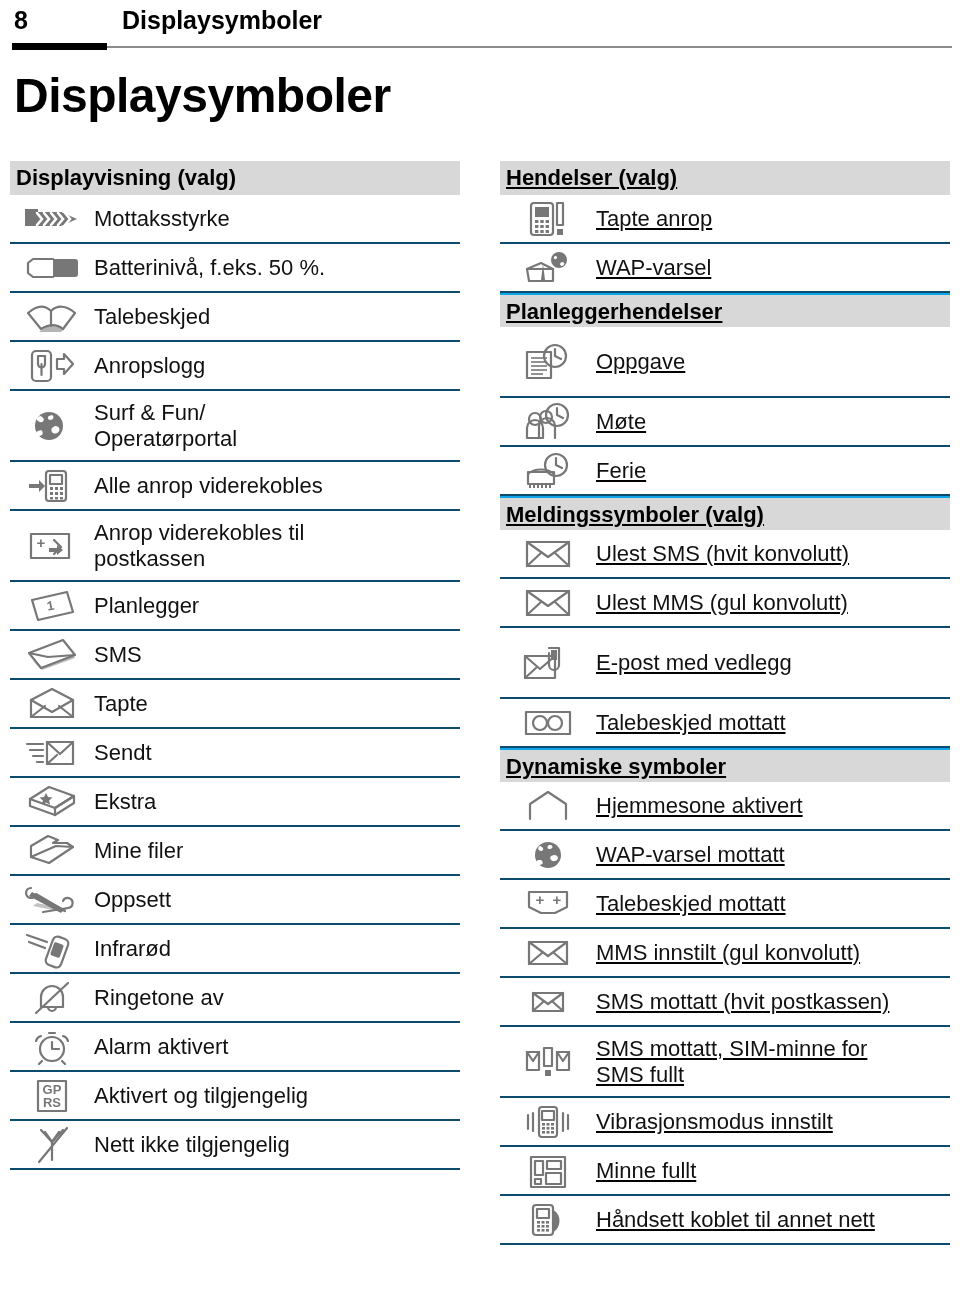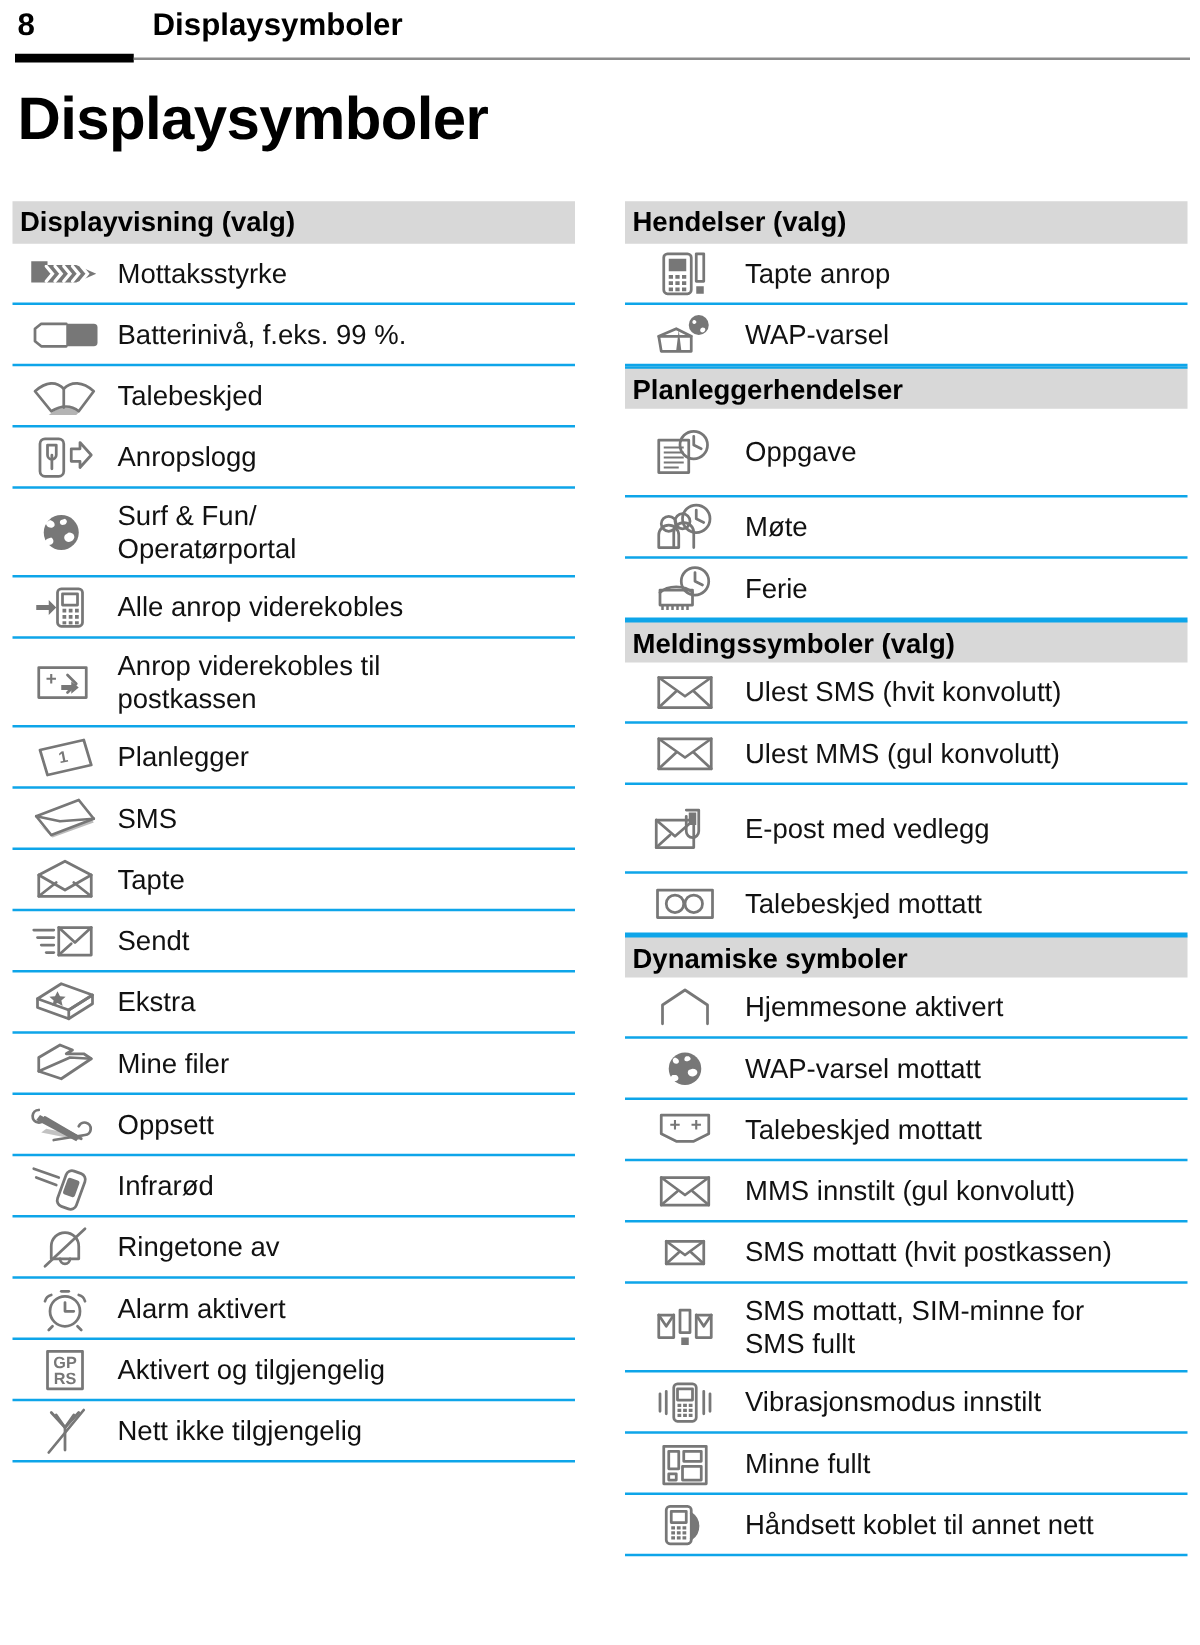--- a/index.html
+++ b/index.html
@@ -66,41 +66,41 @@
   }
 
   
   .column {
     position: absolute;
     top: 129px;
     width: 450px;
     margin-top: 32px;
   }
   .column.left  { left: 10px; }
-  .column.right { left: 500px; }
+  .column.right { left: 500px; text-decoration: underline; }
 
   
   .section-head {
     background: #d8d8d8;
     height: 34px;
     line-height: 34px;
     padding-left: 6px;
     font-size: 22px;
     font-weight: bold;
     box-sizing: border-box;
     border-top: 2px solid #0ea5e9;
     margin-top: 0;
   }
   .section-head.nt { border-top: none; }
 
   
   .row {
     display: flex;
     align-items: center;
-    border-bottom: 2px solid #0ea5e9;
+    border-bottom: 2px solid #0c4a6e;
     box-sizing: border-box;
     min-height: 49px;
     padding: 2px 0;
   }
   .row.tall { min-height: 71px; }
   .row-icon {
     width: 84px;
     min-width: 84px;
     display: flex;
     align-items: center;
@@ -150,21 +150,21 @@
       </div>
       <div class="row-label">Mottaksstyrke</div>
     </div>
     <div class="row">
       <div class="row-icon">
         <svg width="58" height="30" viewBox="0 0 58 30">
      <path class="gf" d="M30 6 h22 a3 3 0 0 1 3 3 v12 a3 3 0 0 1 -3 3 h-22 z"></path>
      <path class="g" stroke-width="2.6" d="M30 6 H10 L5 10 v10 l5 4 h20"></path>
    </svg>
       </div>
-      <div class="row-label">Batterinivå, f.eks. 99 %.</div>
+      <div class="row-label">Batterinivå, f.eks. 50 %.</div>
     </div>
     <div class="row">
       <div class="row-icon">
         <svg width="58" height="36" viewBox="0 0 58 36">
      <path class="g" d="M5 14 C14 6 22 6 28 12 C34 6 43 6 52 14 L40 30 C34 25 26 25 18 30 z"></path>
      <path class="g" d="M28 12 V27"></path>
      <path class="gf" d="M20 30 L16 33 L38 33 L41 30 C34 26 26 26 20 30 z" opacity="0.55"></path>
    </svg>
       </div>
       <div class="row-label">Talebeskjed</div>

